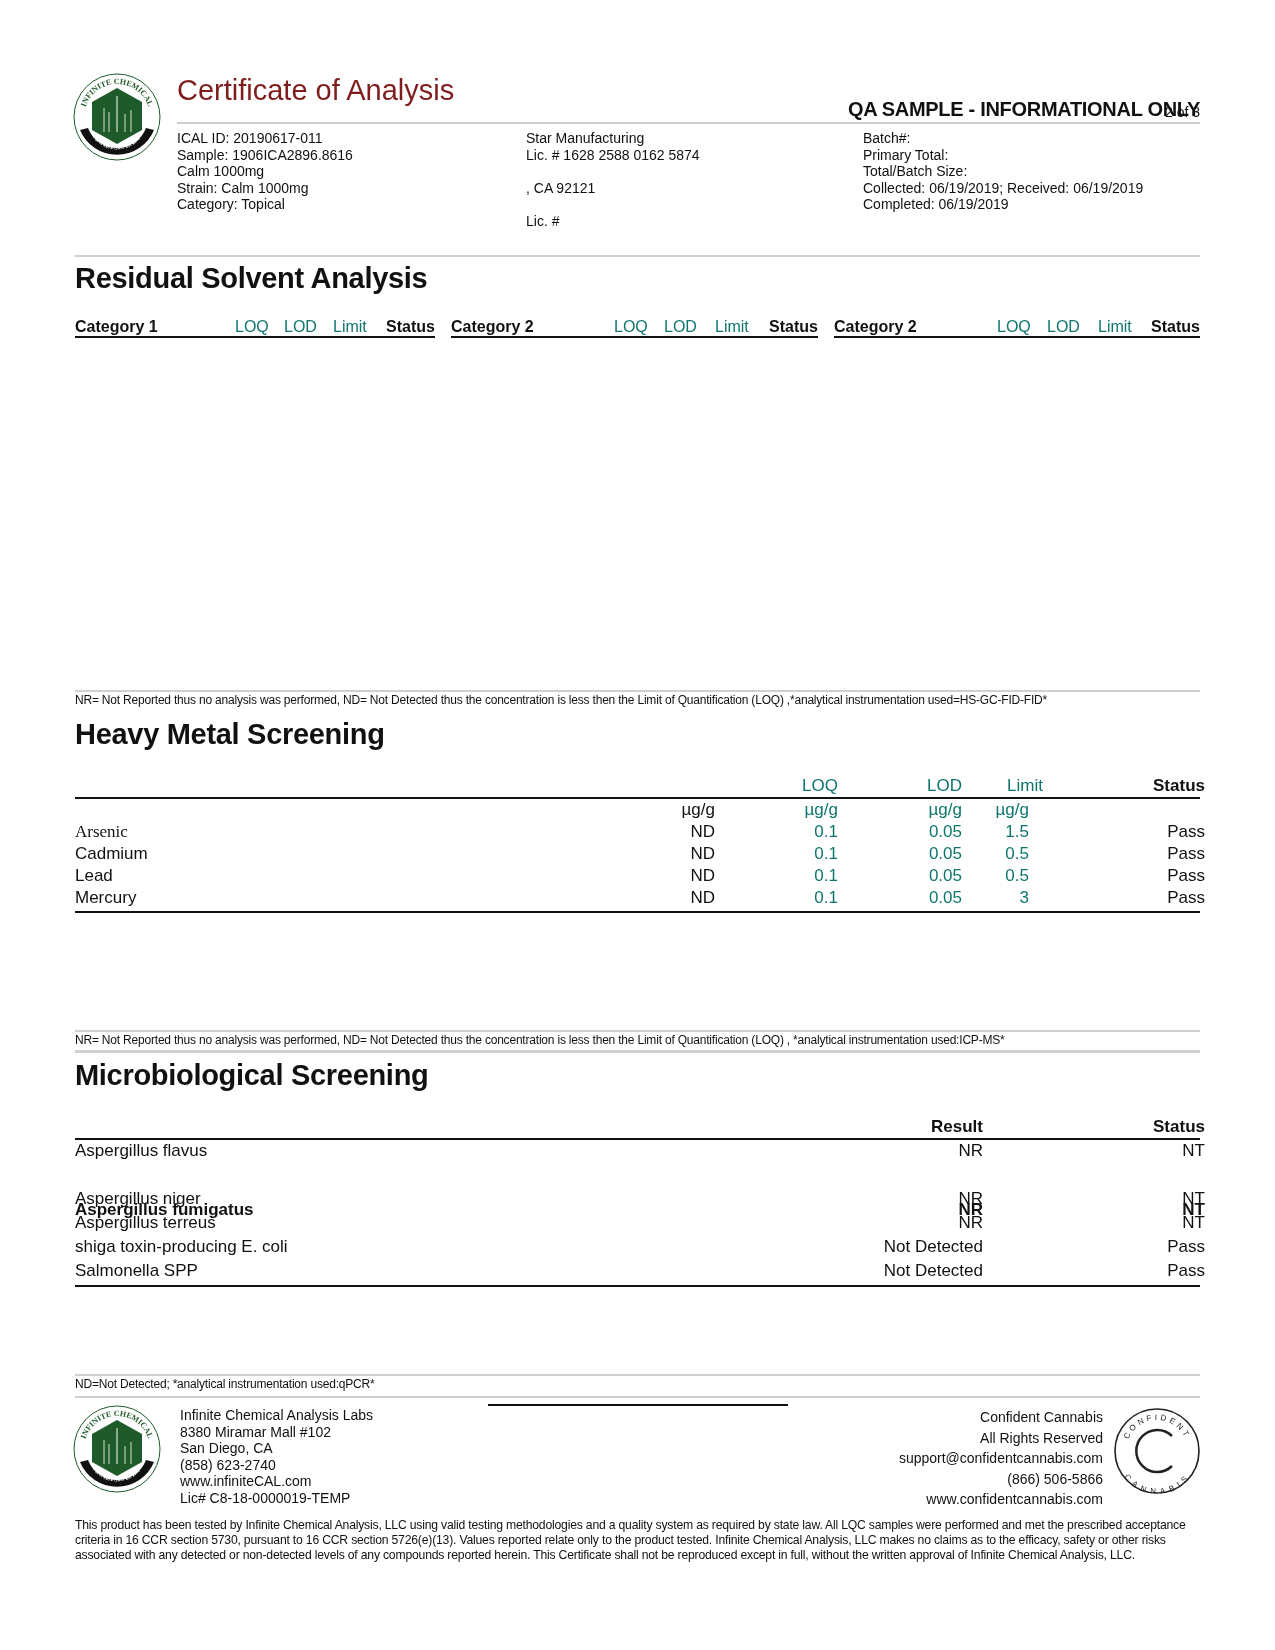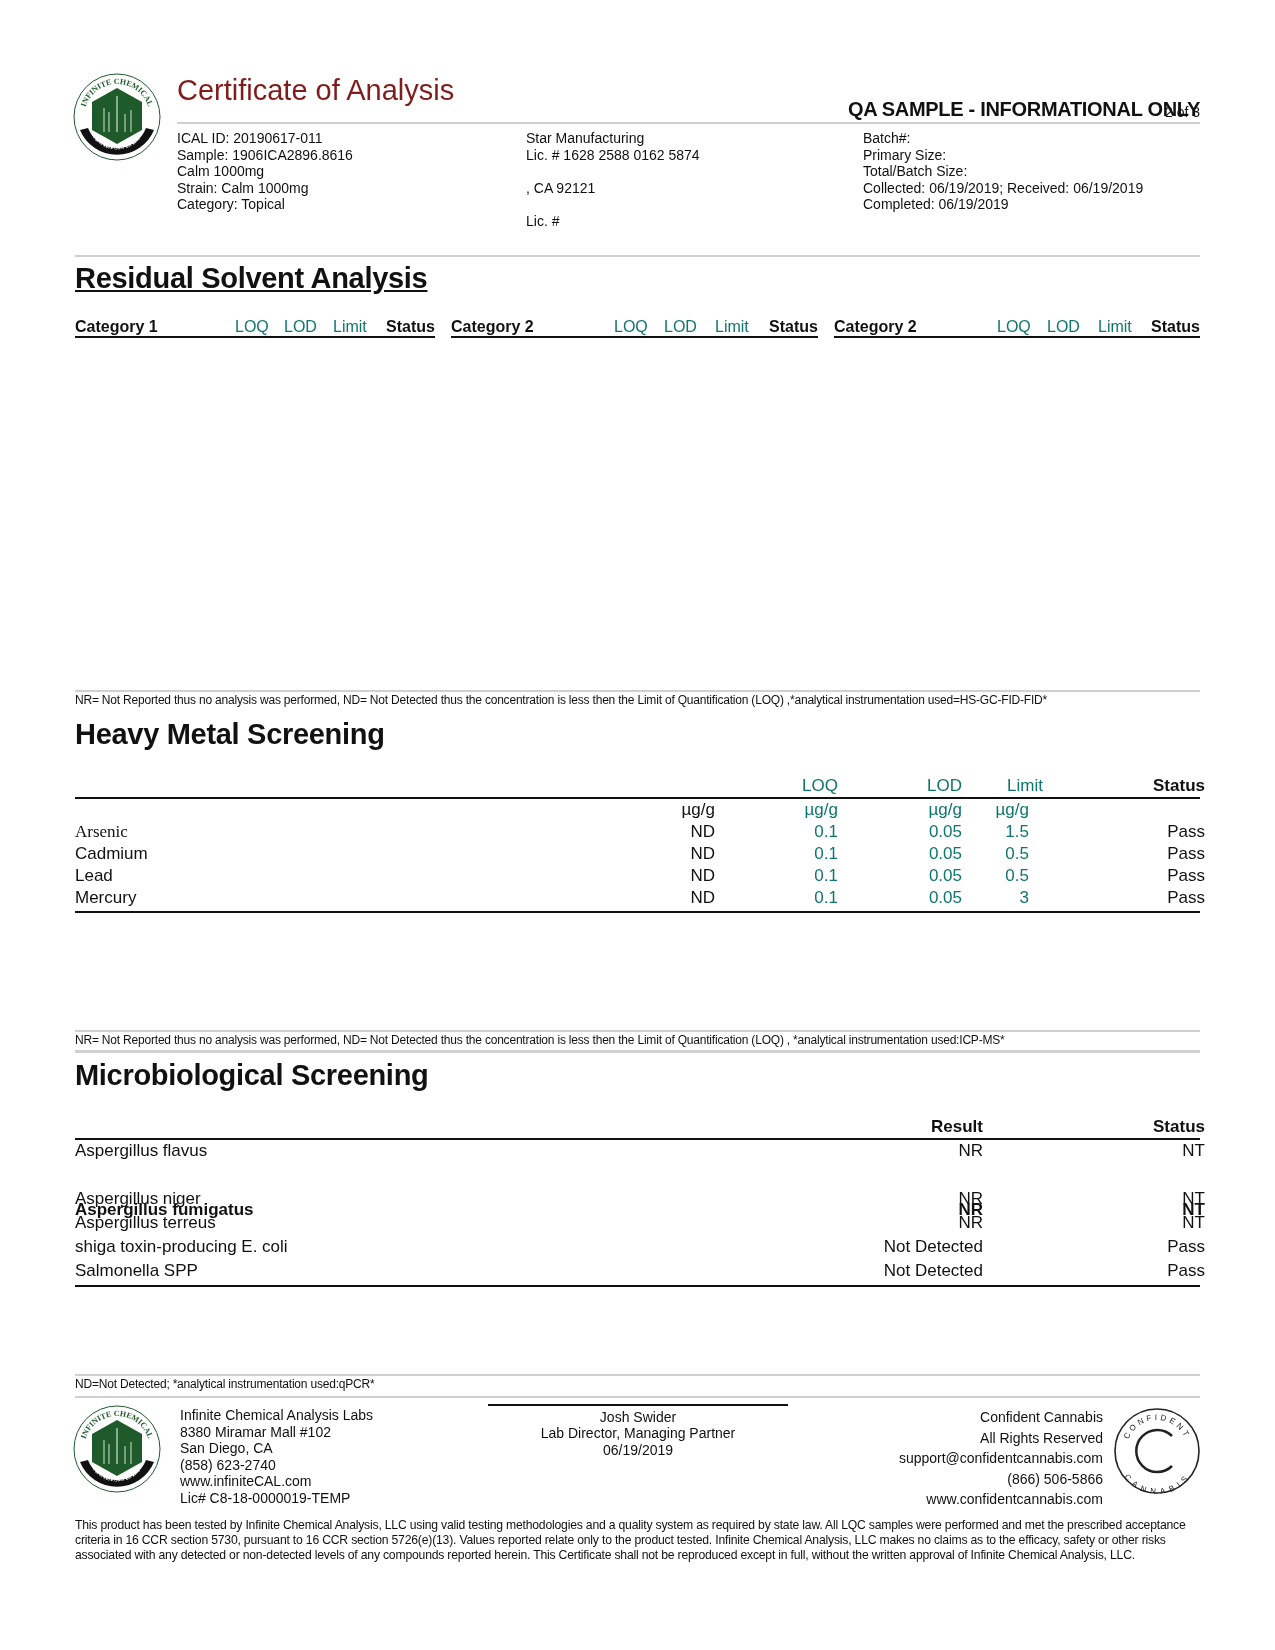--- a/index.html
+++ b/index.html
@@ -62,29 +62,29 @@
   <div>Star Manufacturing</div>
   <div>Lic. # 1628 2588 0162 5874</div>
   <div style="height:16.5px"></div>
   <div>, CA 92121</div>
   <div style="height:16.5px"></div>
   <div>Lic. #</div>
 </div>
 
 <div class="abs info narrow" style="left:863px;top:130px;">
   <div>Batch#:</div>
-  <div>Primary Size:</div>
+  <div>Primary Total:</div>
   <div>Total/Batch Size:</div>
   <div>Collected: 06/19/2019; Received: 06/19/2019</div>
   <div>Completed: 06/19/2019</div>
 </div>
 
 <div class="hr-gray" style="left:75px;right:75px;top:255px;"></div>
 
-<div class="abs section-title narrow" style="left:75px;top:262px;text-decoration:underline;">Residual Solvent Analysis</div>
+<div class="abs section-title narrow" style="left:75px;top:262px;">Residual Solvent Analysis</div>
 
 <div class="abs rs-head narrow" style="left:75px;top:318px;width:360px;height:18px;">
   <span style="left:0;font-weight:bold;">Category 1</span>
   <span class="gray" style="left:160px;">LOQ</span>
   <span class="gray" style="left:209px;">LOD</span>
   <span class="gray" style="left:258px;">Limit</span>
   <span style="right:0;font-weight:bold;">Status</span>
 </div>
 <div class="hr-black" style="left:75px;width:360px;top:336px;"></div>
 
@@ -231,25 +231,20 @@
   <div>Infinite Chemical Analysis Labs</div>
   <div>8380 Miramar Mall #102</div>
   <div>San Diego, CA</div>
   <div>(858) 623-2740</div>
   <div>www.infiniteCAL.com</div>
   <div>Lic# C8-18-0000019-TEMP</div>
 </div>
 
 <div class="abs" style="left:488px;top:1400px;width:300px;">
   <div style="height:1.5px;background:#111;margin-top:4px;"></div>
-  <div class="footer-text" style="text-align:center;margin-top:3px;">
-    <div>Josh Swider</div>
-    <div>Lab Director, Managing Partner</div>
-    <div>06/19/2019</div>
-  </div>
 </div>
 
 <div class="abs footer-text" style="right:172px;top:1407px;text-align:right;line-height:20.5px;">
   <div>Confident Cannabis</div>
   <div>All Rights Reserved</div>
   <div>support@confidentcannabis.com</div>
   <div>(866) 506-5866</div>
   <div>www.confidentcannabis.com</div>
 </div>
 

